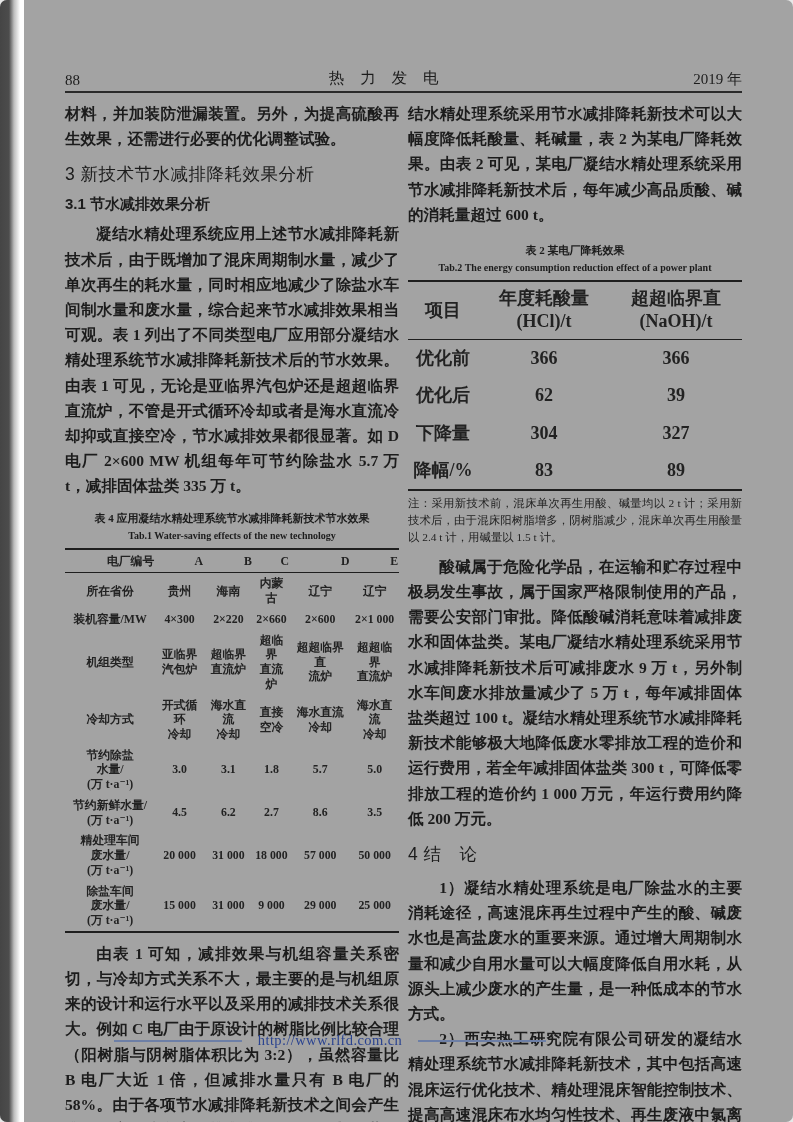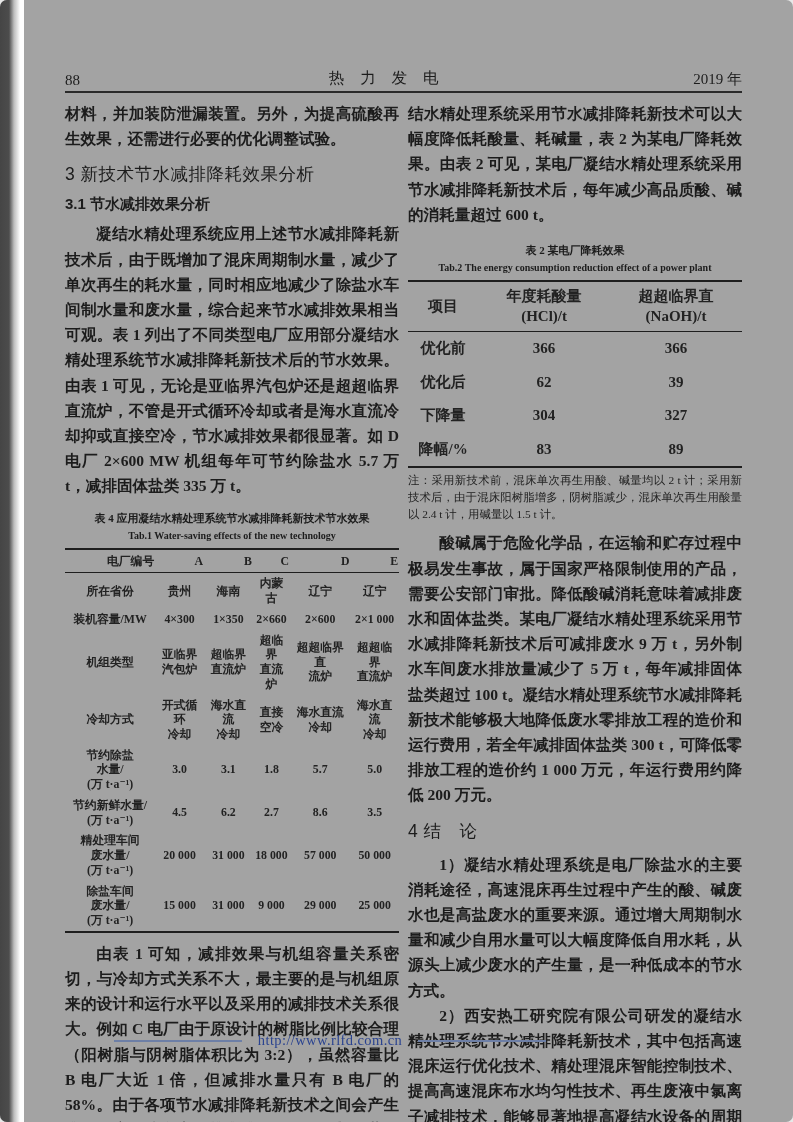--- a/index.html
+++ b/index.html
@@ -22,21 +22,21 @@
             font-weight:bold;margin:8px 0 7px 0;}
   .caption{text-align:center;margin:10px 0 5px 0;}
   .cap-zh{font-family:Liberation Serif, serif;font-weight:bold;font-size:11px;line-height:19px;}
   .cap-en{font-weight:bold;font-size:10px;line-height:15px;}
   table.paper{width:100%;border-collapse:collapse;font-weight:bold;color:#222;}
   table.paper th,table.paper td{font-weight:bold;text-align:center;vertical-align:middle;
       white-space:pre-line;padding:3px 1px;}
   table.t1{font-size:11.8px;line-height:1.25;border-top:2.2px solid #1e1e1e;border-bottom:2.2px solid #1e1e1e;}
   table.t1 thead th{border-bottom:1.6px solid #1e1e1e;padding:4px 1px;text-align:right;}
   table.t1 td:first-child{width:27%;}
-  table.t2{font-size:15px;line-height:1.3;border-top:2.2px solid #1e1e1e;border-bottom:2.2px solid #1e1e1e;margin-top:2px;}
+  table.t2{font-size:18px;line-height:1.3;border-top:2.2px solid #1e1e1e;border-bottom:2.2px solid #1e1e1e;margin-top:2px;}
   table.t2 thead th{border-bottom:1.6px solid #1e1e1e;padding:5px 2px;}
   table.t2 td{padding:7px 2px;}
   table.t2 td:first-child,table.t2 th:first-child{width:21%;text-align:center;}
   .tabnote{font-size:11.4px;line-height:16.8px;text-align:justify;margin:4px 0 8px 0;color:#222;}
   .pagefoot{position:absolute;left:0;top:1032px;width:660px;display:flex;
             justify-content:center;align-items:center;gap:16px;}
   .fline{display:inline-block;width:128px;height:2px;background:#6d7fa6;}
   .footurl{font-size:14.5px;color:#2a4390;text-decoration:none;letter-spacing:.4px;}
 </style>
 </head>
@@ -79,21 +79,21 @@
           <td>所在省份</td>
           <td>贵州</td>
           <td>海南</td>
           <td>内蒙古</td>
           <td>辽宁</td>
           <td>辽宁</td>
         </tr>
         <tr>
           <td>装机容量/MW</td>
           <td>4×300</td>
-          <td>1×350</td>
+          <td>2×220</td>
           <td>2×660</td>
           <td>2×600</td>
           <td>2×1 000</td>
         </tr>
         <tr>
           <td>机组类型</td>
           <td>亚临界
 汽包炉</td>
           <td>超临界
 直流炉</td>

